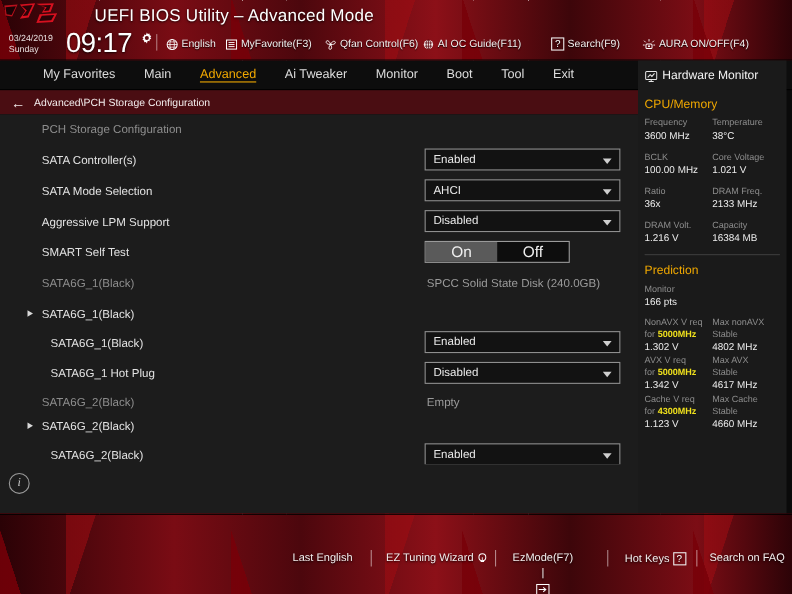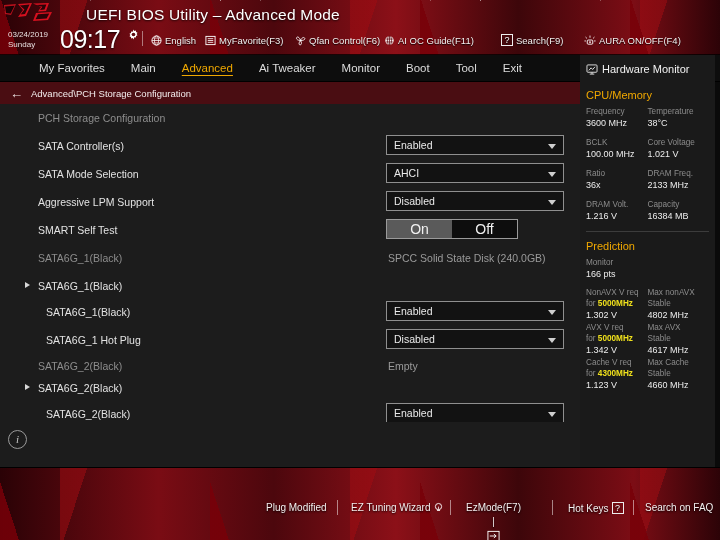--- a/index.html
+++ b/index.html
@@ -480,21 +480,21 @@
         <div class="k">Max Cache</div>
         <div class="k">Stable</div>
         <div class="v">4660 MHz</div>
       </div>
     </div>
   </div>
 
   <div id="footer" class="redtex"></div>
 
   <div class="fitem" style="left:266px;">
-    <span>Plug Modified</span>
+    <span>Last English</span>
   </div>
   <div class="fsep" style="left:337px;"></div>
 
   <div class="fitem" style="left:351px;">
     <span>EZ Tuning Wizard</span>
     <svg width="11" height="11" viewBox="0 0 12 12">
       <circle cx="6" cy="5" r="3.4" fill="none" stroke="#fff" stroke-width="1"></circle>
       <line x1="4.3" y1="9.2" x2="7.7" y2="9.2" stroke="#fff" stroke-width="1"></line>
       <line x1="6" y1="5" x2="6" y2="8.4" stroke="#fff" stroke-width=".8"></line>
     </svg>

